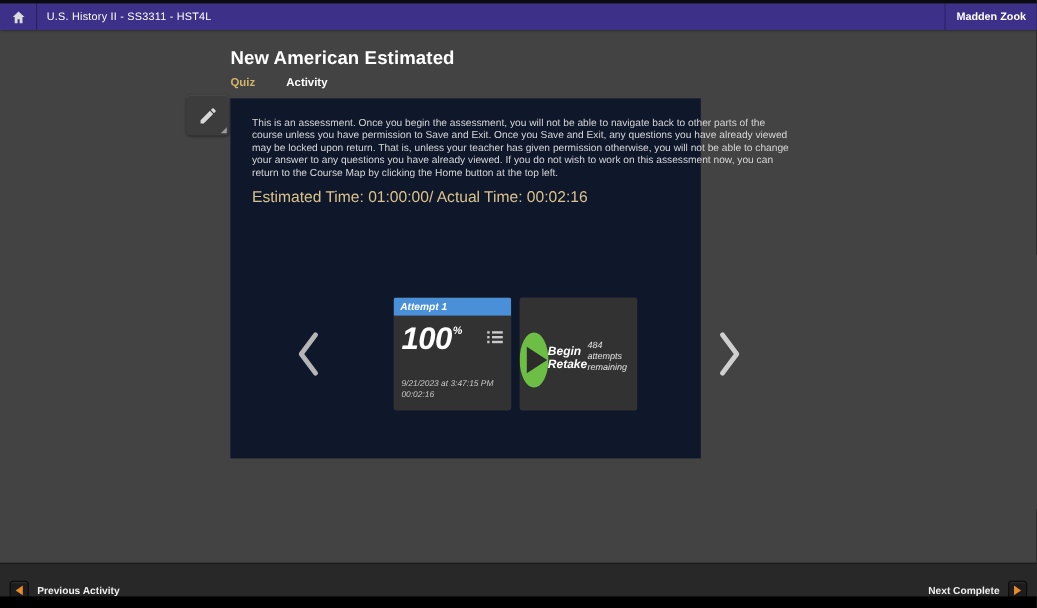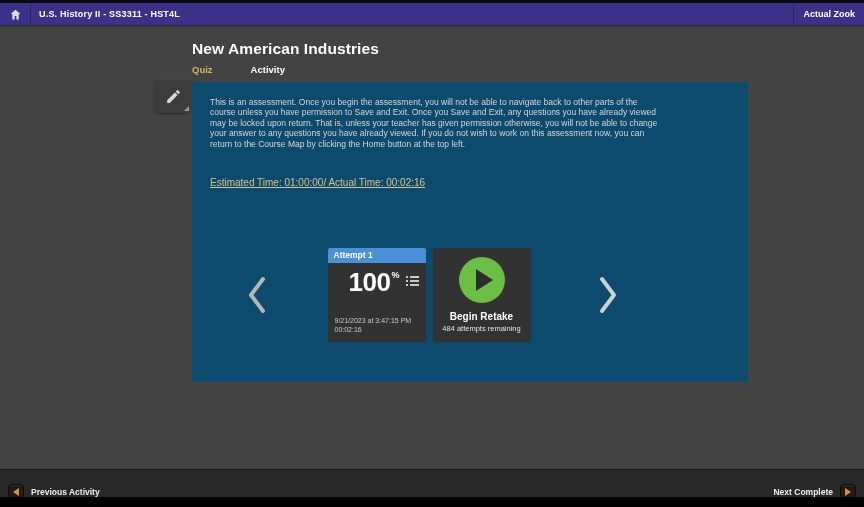--- a/index.html
+++ b/index.html
@@ -17,93 +17,93 @@
   .topbar {
     position:absolute; left:0; top:3px; width:864px; height:22px;
     background:#3d3089; display:flex; align-items:center;
     box-shadow:0 1px 2px rgba(0,0,0,0.4);
   }
   .home-btn {
     width:31px; height:22px; display:flex; align-items:center; justify-content:center;
     border-right:1px solid rgba(0,0,0,0.3); cursor:pointer;
   }
   .topbar-title {
-    color:#fff; font-size:9px; font-weight:bold; margin-left:8px; letter-spacing:0.2px;
+    color:#fff; font-size:9px; font-weight:normal; margin-left:8px; letter-spacing:0.2px;
   }
   .topbar-user {
     margin-left:auto; height:22px; display:flex; align-items:center;
     border-left:1px solid rgba(0,0,0,0.25); padding:0 9px;
     color:#fff; font-size:9px; font-weight:bold;
   }
 
   
   .page-title {
     position:absolute; left:192px; top:40px;
     color:#fff; font-size:15.5px; font-weight:bold; letter-spacing:0.1px;
   }
-  .tabs { position:absolute; left:192px; top:64px; display:flex; gap:38px; }
+  .tabs { position:absolute; left:192px; top:64px; display:flex; gap:26px; }
   .tab { font-size:9.5px; font-weight:bold; color:#fff; cursor:pointer; }
   .tab.active { color:#d4b36d; }
 
   
   .tool-btn {
     position:absolute; left:155px; top:79px; width:36px; height:34px;
     background:#3c3c3c; border-radius:4px; cursor:pointer;
     box-shadow:inset 0 1px 0 rgba(255,255,255,0.06), 0 1px 2px rgba(0,0,0,0.35);
     display:flex; align-items:center; justify-content:center;
   }
   .tool-btn .corner {
     position:absolute; right:2px; bottom:2px; width:0; height:0;
     border-left:5px solid transparent; border-bottom:5px solid #9a9a9a;
   }
 
   
   .panel {
-    position:absolute; left:192px; top:82px; width:556px; height:300px;
-    background:#0c4a6e;
+    position:absolute; left:192px; top:82px; width:392px; height:300px;
+    background:#0f172a;
   }
   .panel-inner { padding:15px 18px 0 18px; }
   .desc {
     color:#d6d6d6; font-size:8.5px; line-height:10.4px; width:454px;
   }
   .time-info {
-    margin-top:28px; color:#d9c28b; font-size:10px;text-decoration:underline;
+    margin-top:7px; color:#d9c28b; font-size:13px;
   }
 
   
   .carousel {
     position:absolute; left:0; top:126px; width:480px; height:174px;
     display:flex; align-items:center; justify-content:center;
   }
   .chev { cursor:pointer; display:flex; align-items:center; justify-content:center; }
   .chev.left  { margin-right:60px; }
   .chev.right { margin-left:66px; }
 
-  .cards { display:flex; gap:7px; align-items:flex-start; }
+  .cards { display:flex; gap:7px; align-items:flex-start;font-style:italic; }
   .card {
     width:98px; height:94px; background:#323232; border-radius:2px;
     overflow:hidden; position:relative; cursor:pointer;
   }
   .card-header {
     height:15px; background:#4a90d9; color:#fff;
     font-size:8.5px; font-weight:bold; line-height:15px; padding-left:6px;
   }
-  .score-row { display:flex; align-items:flex-start; padding:6px 7px 0 21px; }
+  .score-row { display:flex; align-items:flex-start; padding:6px 7px 0 7px; }
   .score-num { color:#fff; font-size:26px; font-weight:bold; line-height:26px; letter-spacing:-0.5px; }
   .score-unit { color:#fff; font-size:9px; font-weight:bold; margin-top:1px; margin-left:1px; }
   .list-icon { margin-left:auto; margin-top:7px; display:flex; flex-direction:column; gap:2px; }
   .list-icon .row { display:flex; gap:2px; align-items:center; }
   .list-icon .dot { width:2px; height:2px; background:#c9c9c9; }
   .list-icon .bar { width:9px; height:2px; background:#c9c9c9; }
   .attempt-meta {
     position:absolute; left:7px; bottom:8px; right:5px;
     color:#c9c9c9; font-size:7px; line-height:9px;
   }
 
-  .retake-card { display:flex; flex-direction:column; align-items:center; }
+  .retake-card { display:flex; flex-direction:row; align-items:center; }
   .play-wrap { margin-top:9px; width:46px; height:46px; border-radius:50%;
     background:#6cbe44; display:flex; align-items:center; justify-content:center; }
   .play-tri {
     width:0; height:0; margin-left:5px;
     border-top:11px solid transparent; border-bottom:11px solid transparent;
     border-left:17px solid #2c2c2c;
   }
   .retake-label { margin-top:8px; color:#fff; font-size:10px; font-weight:bold; }
   .retake-remaining { margin-top:2px; color:#e3e3e3; font-size:7.5px; }
 
@@ -136,25 +136,25 @@
   <div class="topbar">
     <div class="home-btn">
       <span style="display:flex;">
         <svg width="13" height="13" viewBox="0 0 24 24">
             <path d="M12 3l9 8.2h-3V21h-4.4v-6.2H10.4V21H6v-9.8H3L12 3z" fill="#dcdcdc"></path>
           </svg>
       </span>
     </div>
     <span class="topbar-title">U.S. History II - SS3311 - HST4L</span>
     <div class="topbar-user">
-      <span>Actual Zook</span>
-    </div>
-  </div>
-
-  <div class="page-title">New American Industries</div>
+      <span>Madden Zook</span>
+    </div>
+  </div>
+
+  <div class="page-title">New American Estimated</div>
   <div class="tabs">
     <span class="tab active">Quiz</span>
     <span class="tab">Activity</span>
   </div>
 
   <div class="tool-btn">
     <span style="display:flex;">
       <svg width="17" height="17" viewBox="0 0 24 24">
           <path d="M3 17.25V21h3.75L17.81 9.94l-3.75-3.75L3 17.25zM20.71 7.04a1 1 0 0 0 0-1.41l-2.34-2.34a1 1 0 0 0-1.41 0l-1.83 1.83 3.75 3.75 1.83-1.83z" fill="#d8d8d8"></path>
         </svg>

